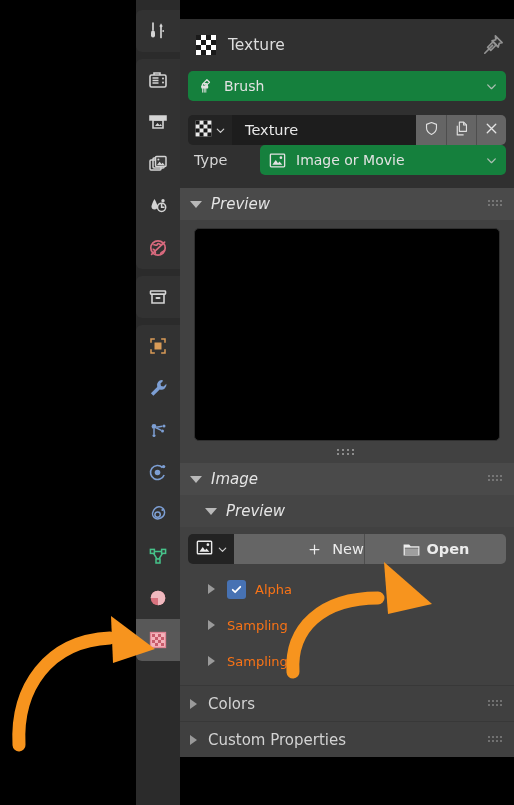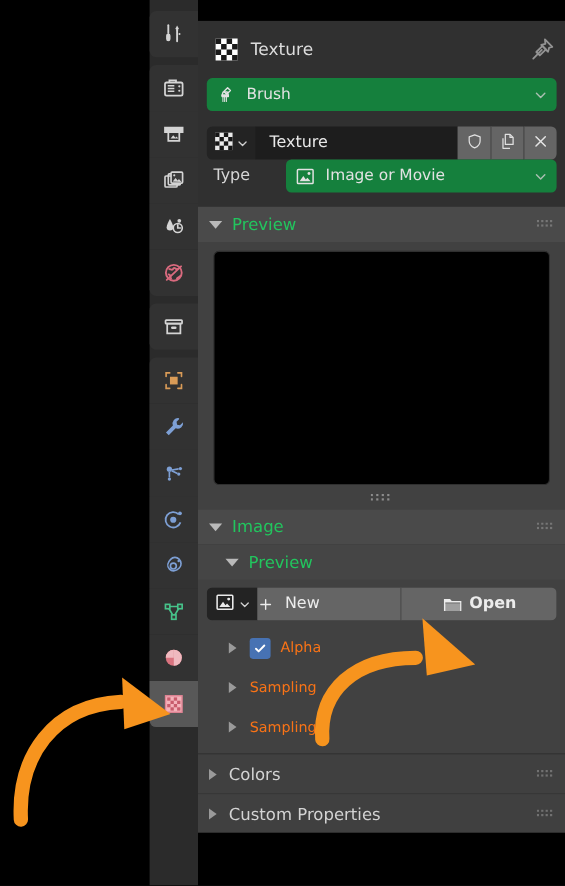--- a/index.html
+++ b/index.html
@@ -73,21 +73,21 @@
   .id-btn.first{border-left:none;}
   .id-btn.last{border-radius:0 5px 5px 0;}
 
   .labelrow{display:flex;align-items:center;height:30px;}
   .labelrow .lbl{width:72px;color:#d6d6d6;font-size:14.5px;padding-left:6px;box-sizing:border-box;}
   .labelrow .fld{flex:1 1 auto;}
 
   
   .panel-header{
     height:32px;background:#4a4a4a;display:flex;align-items:center;
-    padding:0 10px 0 10px;box-sizing:border-box;color:#22c55e;font-size:15px;
+    padding:0 10px 0 10px;box-sizing:border-box;color:#e5e5e5;font-size:15px;font-style:italic;
   }
   .panel-header.sub{background:#454545;}
   .panel-header .tri{margin-right:9px;}
   .panel-body{background:#414141;}
   .grip{margin-left:auto;opacity:.55;}
 
   .tri{
     width:0;height:0;flex:0 0 auto;
     border-left:6px solid transparent;border-right:6px solid transparent;
     border-top:7px solid #b9b9b9;
@@ -108,21 +108,21 @@
   
   .subrow{padding:7px 8px 0 8px;}
   .imgbar{display:flex;align-items:center;height:30px;border-radius:5px;overflow:hidden;}
   .imgbar .blk-browse{
     width:46px;height:30px;background:#232323;
     display:flex;align-items:center;justify-content:center;gap:3px;
     box-sizing:border-box;
   }
   .imgbar .b-new{
     flex:1 1 auto;height:30px;background:#656565;
-    display:flex;align-items:center;justify-content:flex-start;gap:10px;
+    display:flex;align-items:center;justify-content:flex-end;gap:10px;
     color:#ececec;font-size:14.5px;box-sizing:border-box;
   }
   .imgbar .b-open{
     flex:1 1 auto;height:30px;background:#656565;
     display:flex;align-items:center;justify-content:center;gap:10px;
     color:#ececec;font-size:14.5px;box-sizing:border-box;
     border-left:1px solid #4d4d4d;
     font-weight:bold;
   }
   .plus{width:15px;height:15px;flex:0 0 auto;}

